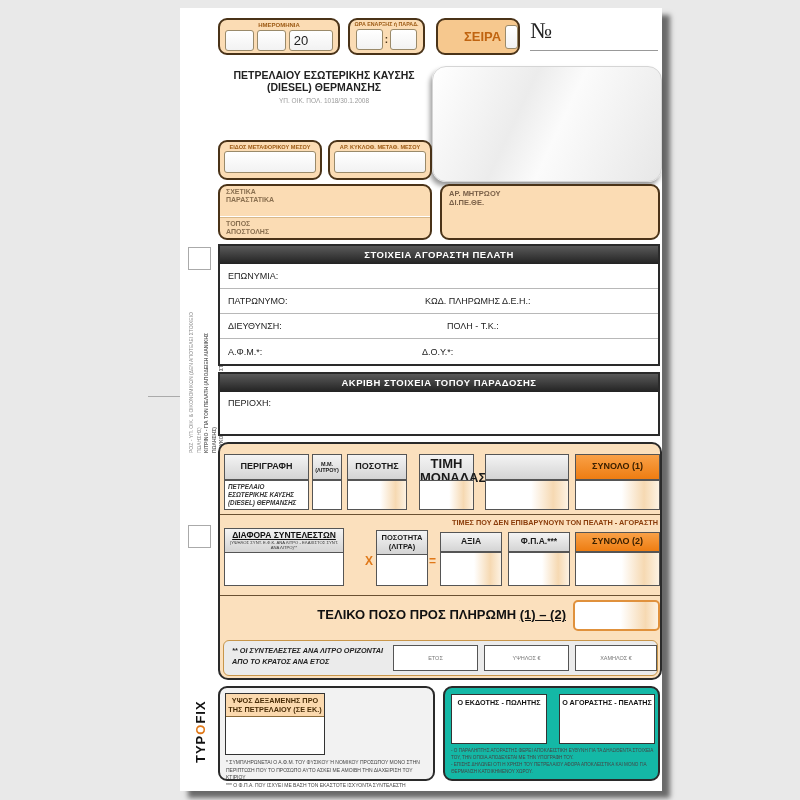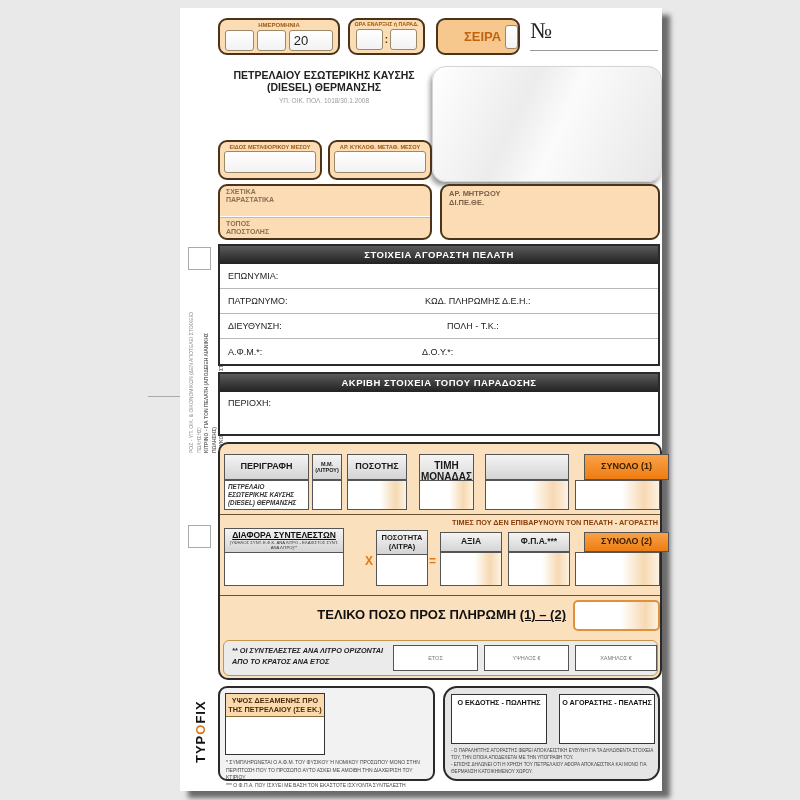--- a/index.html
+++ b/index.html
@@ -18,21 +18,21 @@
   .secheader{height:18px;background:linear-gradient(180deg,#5a5a5a,#222);color:#fff;font-size:9.5px;
         font-weight:bold;text-align:center;line-height:18px;letter-spacing:.5px;}
   .frow{position:relative;font-size:9px;color:#222;border-bottom:1px solid #b8b8b8;box-sizing:border-box;
         padding-left:8px;display:flex;align-items:center;}
   .frow:last-child{border-bottom:none;}
   .rlabel{position:absolute;top:50%;transform:translateY(-50%);}
   
   .hcell{position:absolute;background:linear-gradient(180deg,#f4f4f4,#d4d4d4);border:1px solid #555;
         box-sizing:border-box;font-weight:bold;color:#1a1a1a;text-align:center;
         display:flex;flex-direction:column;justify-content:center;line-height:1.1;}
-  .hcell.orange{background:linear-gradient(180deg,#f9a147,#ee7d12);color:#3a2000;margin-left:9px;}
+  .hcell.orange{background:linear-gradient(180deg,#f9a147,#ee7d12);color:#3a2000;}
   .icell{position:absolute;background:linear-gradient(90deg,#fff 55%,#f6d9b2 82%,#fdf2e2 100%);
         border:1px solid #555;box-sizing:border-box;}
   .peachline{position:absolute;height:1px;background:#6a5132;left:0;right:0;}
   .vsign{position:absolute;color:#e07818;font-weight:bold;font-size:12px;}
   
   .botbox{position:absolute;border:2px solid #2a2a2a;border-radius:9px;box-sizing:border-box;}
   .tankbox{position:absolute;border:1.5px solid #333;box-sizing:border-box;background:#fff;}
   .tanklabel{background:#fbd9ae;font-size:7.3px;font-weight:bold;color:#4a2e08;text-align:center;
         line-height:1.25;padding:2px 0;border-bottom:1px solid #8a6a3a;}
   .sigbox{position:absolute;border:1.5px solid #333;background:#fff;box-sizing:border-box;
@@ -155,21 +155,21 @@
     <div class="hcell" style="left:4px;top:10px;width:85px;height:26px;font-size:9px;">
       <span>ΠΕΡΙΓΡΑΦΗ</span>
       </div>
     <div class="hcell" style="left:92px;top:10px;width:30px;height:26px;font-size:5.5px;">
       <span>Μ.Μ.</span>
       <span>(ΛΙΤΡΟΥ)</span>
       </div>
     <div class="hcell" style="left:127px;top:10px;width:60px;height:26px;font-size:9px;">
       <span>ΠΟΣΟΤΗΣ</span>
       </div>
-    <div class="hcell" style="left:199px;top:10px;width:55px;height:34px;font-size:10px;">
+    <div class="hcell" style="left:199px;top:10px;width:55px;height:34px;font-size:13px;">
       <span>ΤΙΜΗ</span>
       <span>ΜΟΝΑΔΑΣ</span>
       </div>
     <div class="hcell" style="left:265px;top:10px;width:84px;height:26px;"></div>
     <div class="hcell orange" style="left:355px;top:10px;width:85px;height:26px;font-size:9px;">
       <span>ΣΥΝΟΛΟ (1)</span>
       </div>
 
     <div class="icell" style="left:4px;top:36px;width:85px;height:30px;background:#fff;padding:2px 3px;
                 font-size:6.3px;font-style:italic;font-weight:bold;color:#333;line-height:1.25;">
@@ -250,21 +250,21 @@
       </div>
       <div style="height:36px;"></div>
     </div>
     <div class="abs fineprint" style="left:6px;top:71px;width:205px;">
       <span style="display:block;">* ΣΥΜΠΛΗΡΩΝΕΤΑΙ Ο Α.Φ.Μ. ΤΟΥ ΦΥΣΙΚΟΥ Ή ΝΟΜΙΚΟΥ ΠΡΟΣΩΠΟΥ ΜΟΝΟ ΣΤΗΝ</span>
       <span style="display:block;">ΠΕΡΙΠΤΩΣΗ ΠΟΥ ΤΟ ΠΡΟΣΩΠΟ ΑΥΤΟ ΑΣΚΕΙ ΜΕ ΑΜΟΙΒΗ ΤΗΝ ΔΙΑΧΕΙΡΙΣΗ ΤΟΥ ΚΤΙΡΙΟΥ</span>
       <span style="display:block;">*** Ο Φ.Π.Α. ΠΟΥ ΙΣΧΥΕΙ ΜΕ ΒΑΣΗ ΤΟΝ ΕΚΑΣΤΟΤΕ ΙΣΧΥΟΝΤΑ ΣΥΝΤΕΛΕΣΤΗ</span>
     </div>
   </div>
 
-  <div class="botbox" style="left:263px;top:678px;width:217px;height:95px;background:#e5e5e5;border-radius:14px;">
+  <div class="botbox" style="left:263px;top:678px;width:217px;height:95px;background:#14b8a6;">
     <div class="sigbox" style="left:6px;top:6px;width:96px;height:50px;">
       <span>Ο ΕΚΔΟΤΗΣ - ΠΩΛΗΤΗΣ</span></div>
     <div class="sigbox" style="left:114px;top:6px;width:96px;height:50px;">
       <span>Ο ΑΓΟΡΑΣΤΗΣ - ΠΕΛΑΤΗΣ</span></div>
     <div class="abs fineprint" style="left:6px;top:60px;width:205px;font-size:4.6px;">
       <span style="display:block;">- Ο ΠΑΡΑΛΗΠΤΗΣ ΑΓΟΡΑΣΤΗΣ ΦΕΡΕΙ ΑΠΟΚΛΕΙΣΤΙΚΗ ΕΥΘΥΝΗ ΓΙΑ ΤΑ ΔΗΛΩΘΕΝΤΑ ΣΤΟΙΧΕΙΑ</span>
       <span style="display:block;">ΤΟΥ, ΤΗΝ ΟΠΟΙΑ ΑΠΟΔΕΧΕΤΑΙ ΜΕ ΤΗΝ ΥΠΟΓΡΑΦΗ ΤΟΥ.</span>
       <span style="display:block;">- ΕΠΙΣΗΣ ΔΗΛΩΝΕΙ ΟΤΙ Η ΧΡΗΣΗ ΤΟΥ ΠΕΤΡΕΛΑΙΟΥ ΑΦΟΡΑ ΑΠΟΚΛΕΙΣΤΙΚΑ ΚΑΙ ΜΟΝΟ ΓΙΑ</span>
       <span style="display:block;">ΘΕΡΜΑΝΣΗ ΚΑΤΟΙΚΗΜΕΝΟΥ ΧΩΡΟΥ.</span>
     </div>

